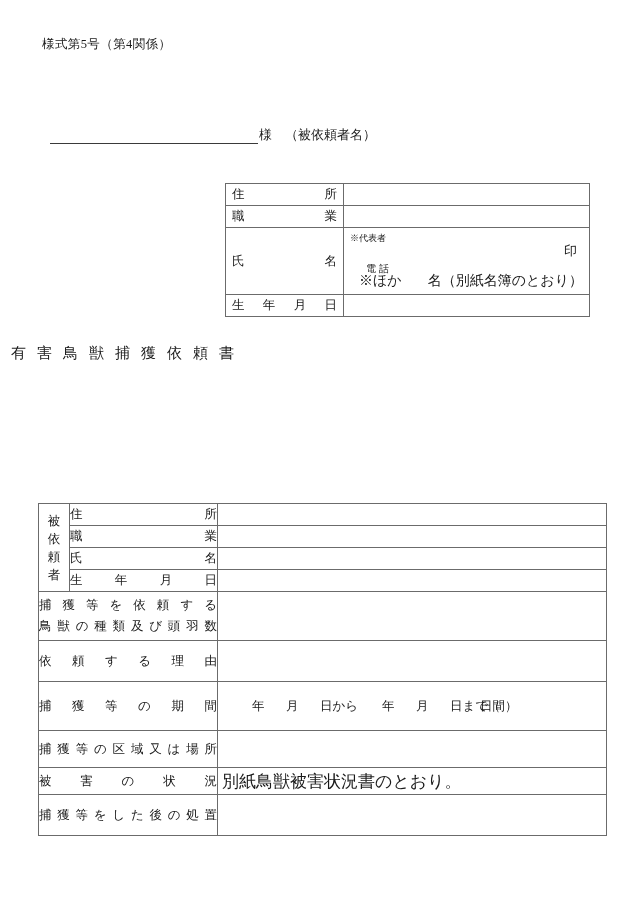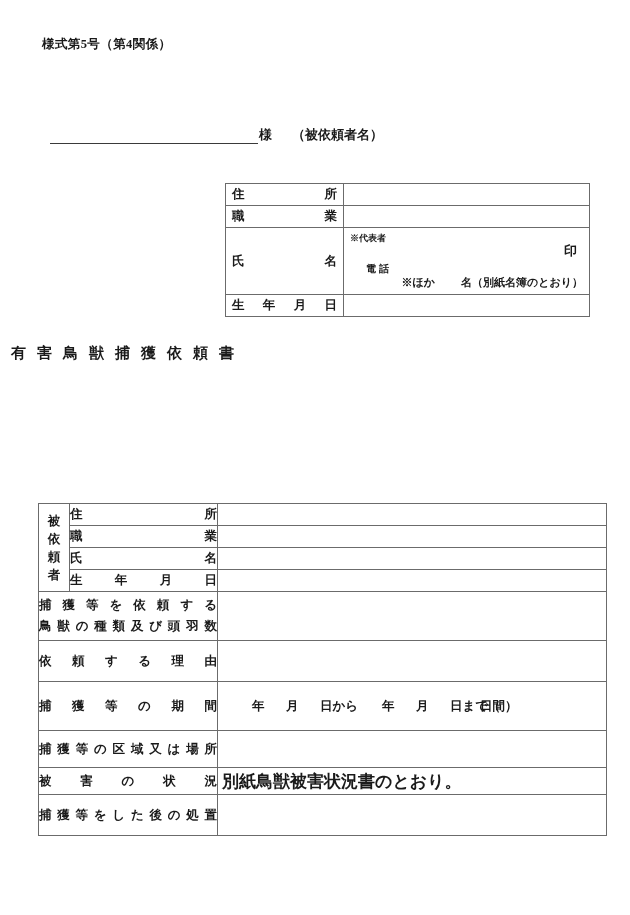--- a/index.html
+++ b/index.html
@@ -13,21 +13,20 @@
     position: relative;
     font-family: "Liberation Serif", "DejaVu Serif", serif;
     color: #1a1a1a;
     overflow: hidden;
   }
   .page {
     position: absolute;
     inset: 0;
     width: 556px;
     height: 915px;
-    font-weight: bold;
   }
 
   
   .form-code {
     position: absolute;
     left: 42px;
     top: 36px;
     font-size: 12.5px;
     letter-spacing: 0.4px;
     white-space: nowrap;
@@ -57,21 +56,21 @@
     display: inline-block;
     width: 208px;
     border-bottom: 1px solid #3a3a3a;
     height: 17px;
   }
   .addressee .sama {
     margin-left: 0px;
     padding-left: 1px;
   }
   .addressee .paren {
-    margin-left: 20px;
+    margin-left: 13px;
   }
 
   
   .upper-table {
     position: absolute;
     left: 225px;
     top: 183px;
     width: 350px;
     border-collapse: collapse;
     table-layout: fixed;
@@ -119,21 +118,21 @@
     left: 22px;
     top: 33px;
     font-size: 10px;
     letter-spacing: 3px;
     white-space: nowrap;
   }
   .name-cell .others {
     position: absolute;
     right: 6px;
     bottom: 3px;
-    font-size: 11px;
+    font-size: 14px;
     white-space: nowrap;
   }
   .name-cell .others .gap { display: inline-block; width: 26px; }
 
   
   .doc-title {
     position: absolute;
     left: 0;
     right: 0;
     top: 344px;

